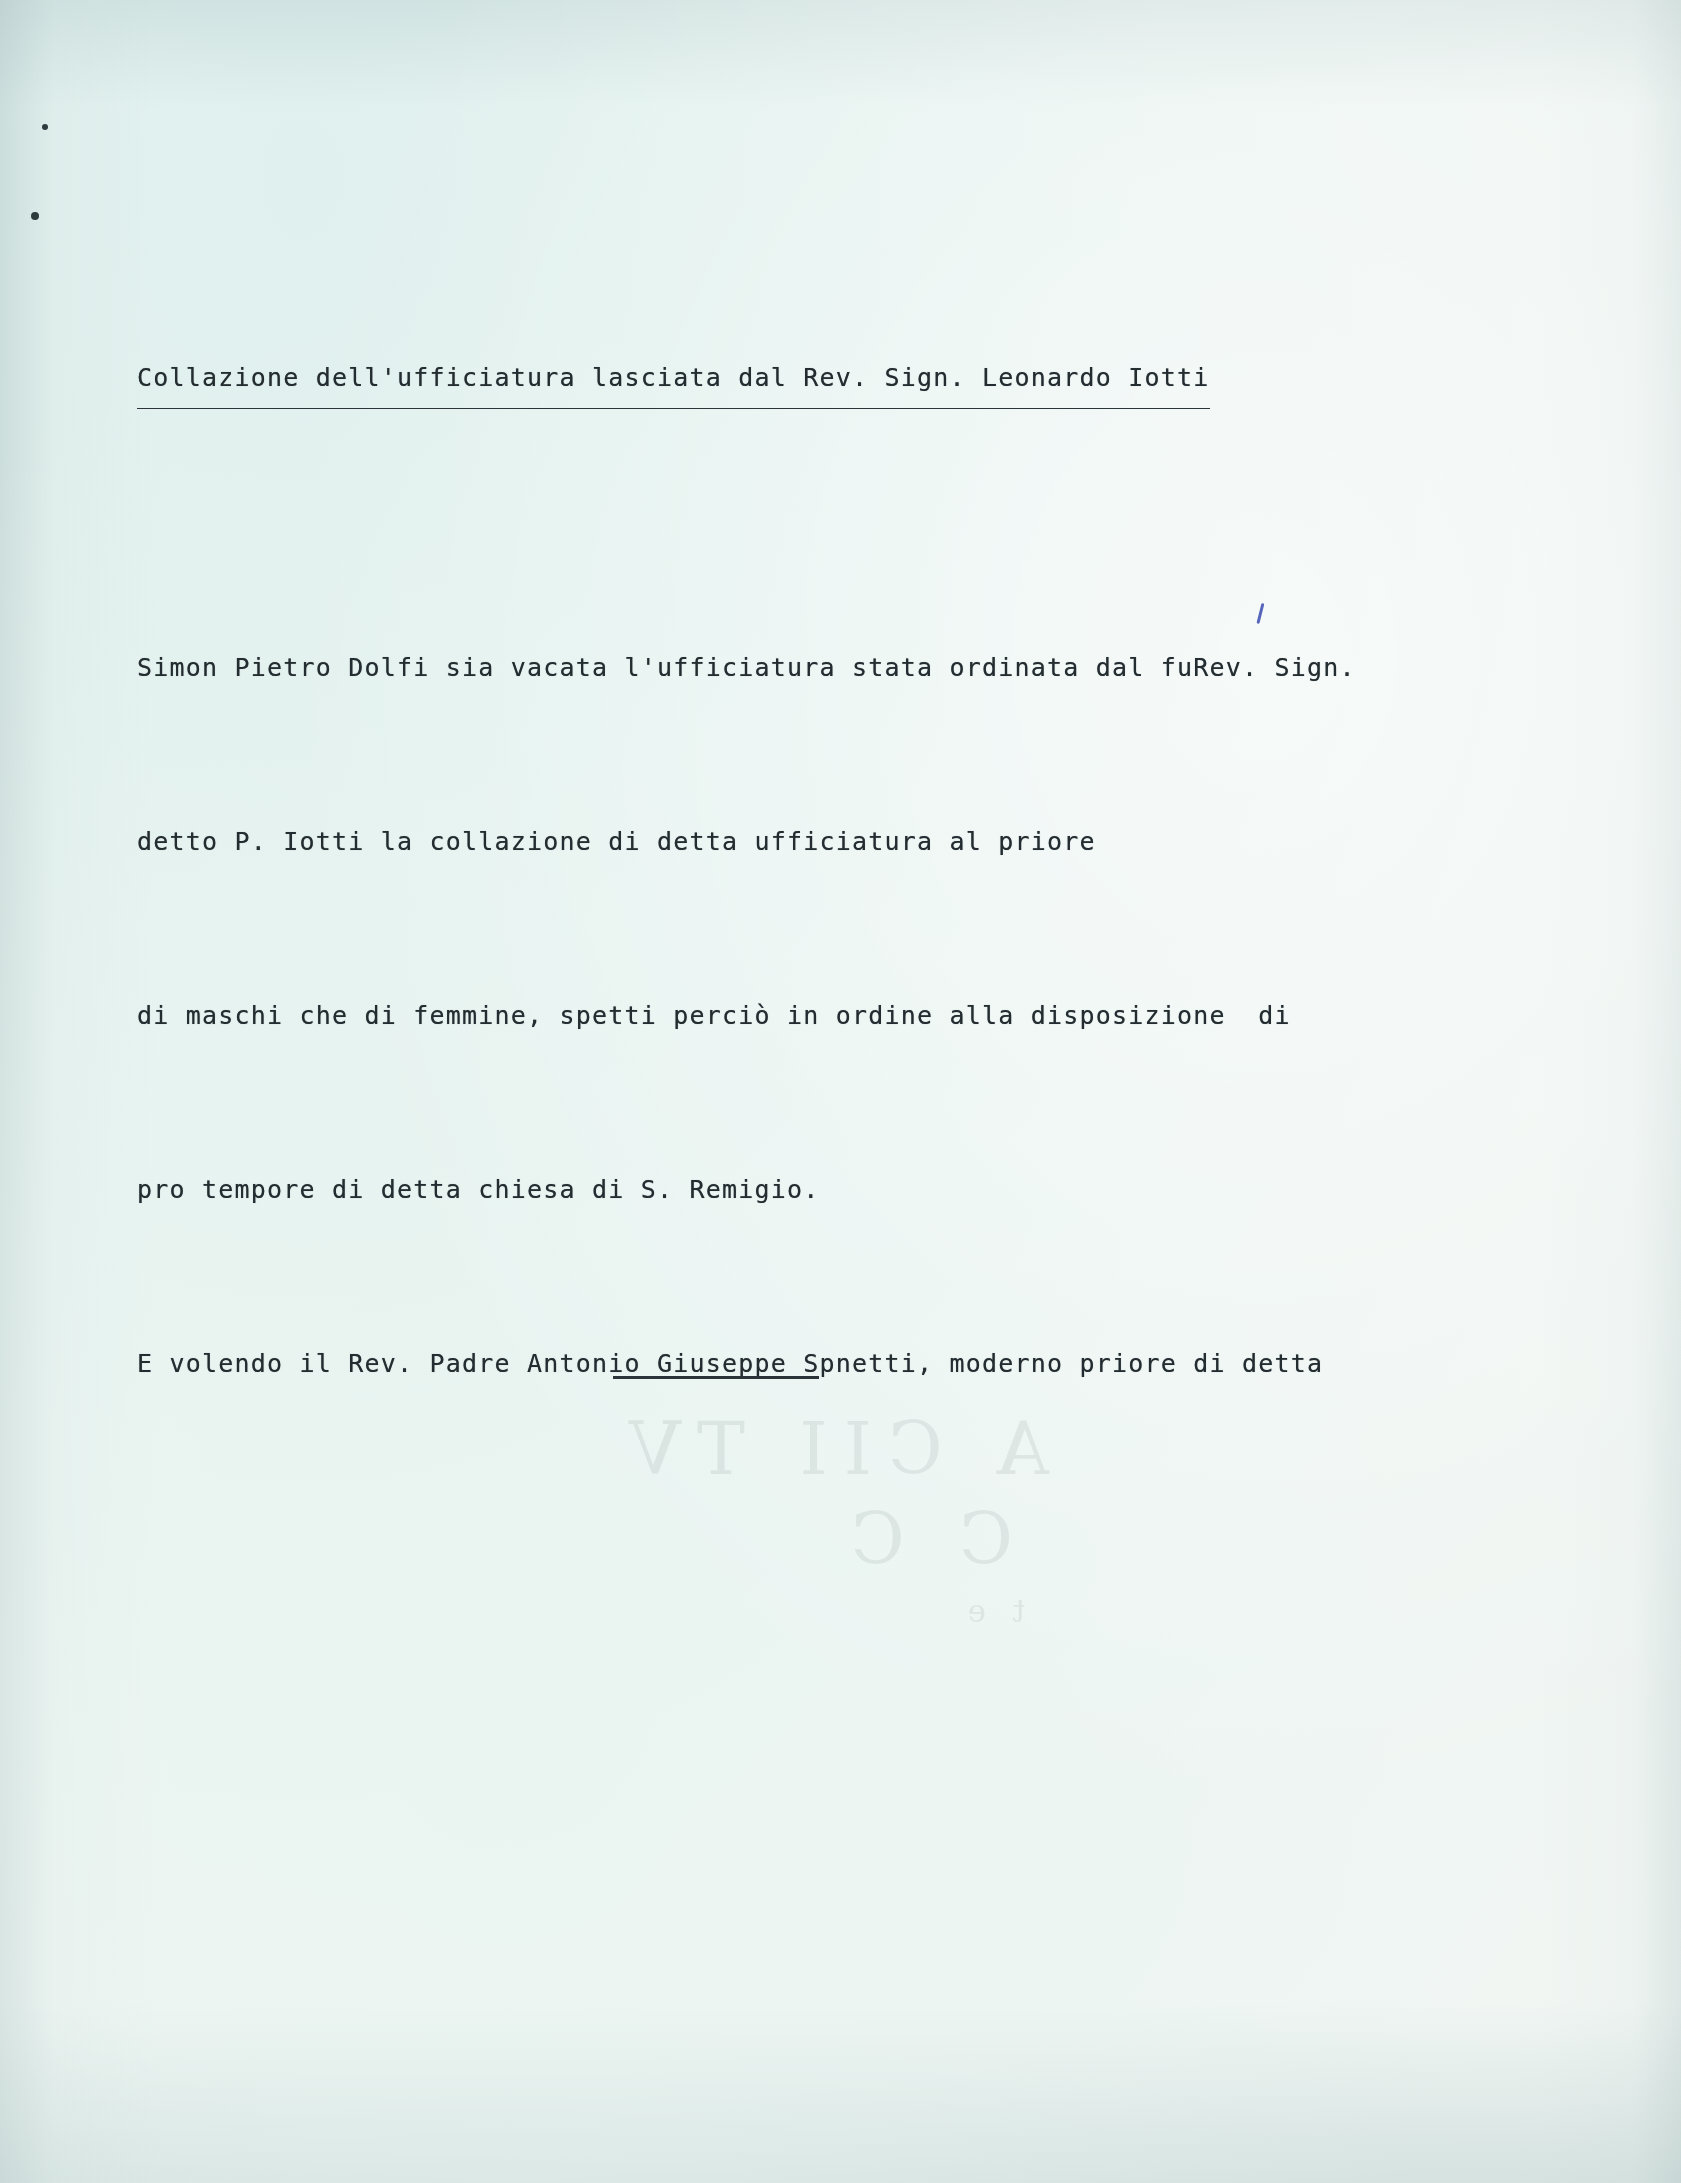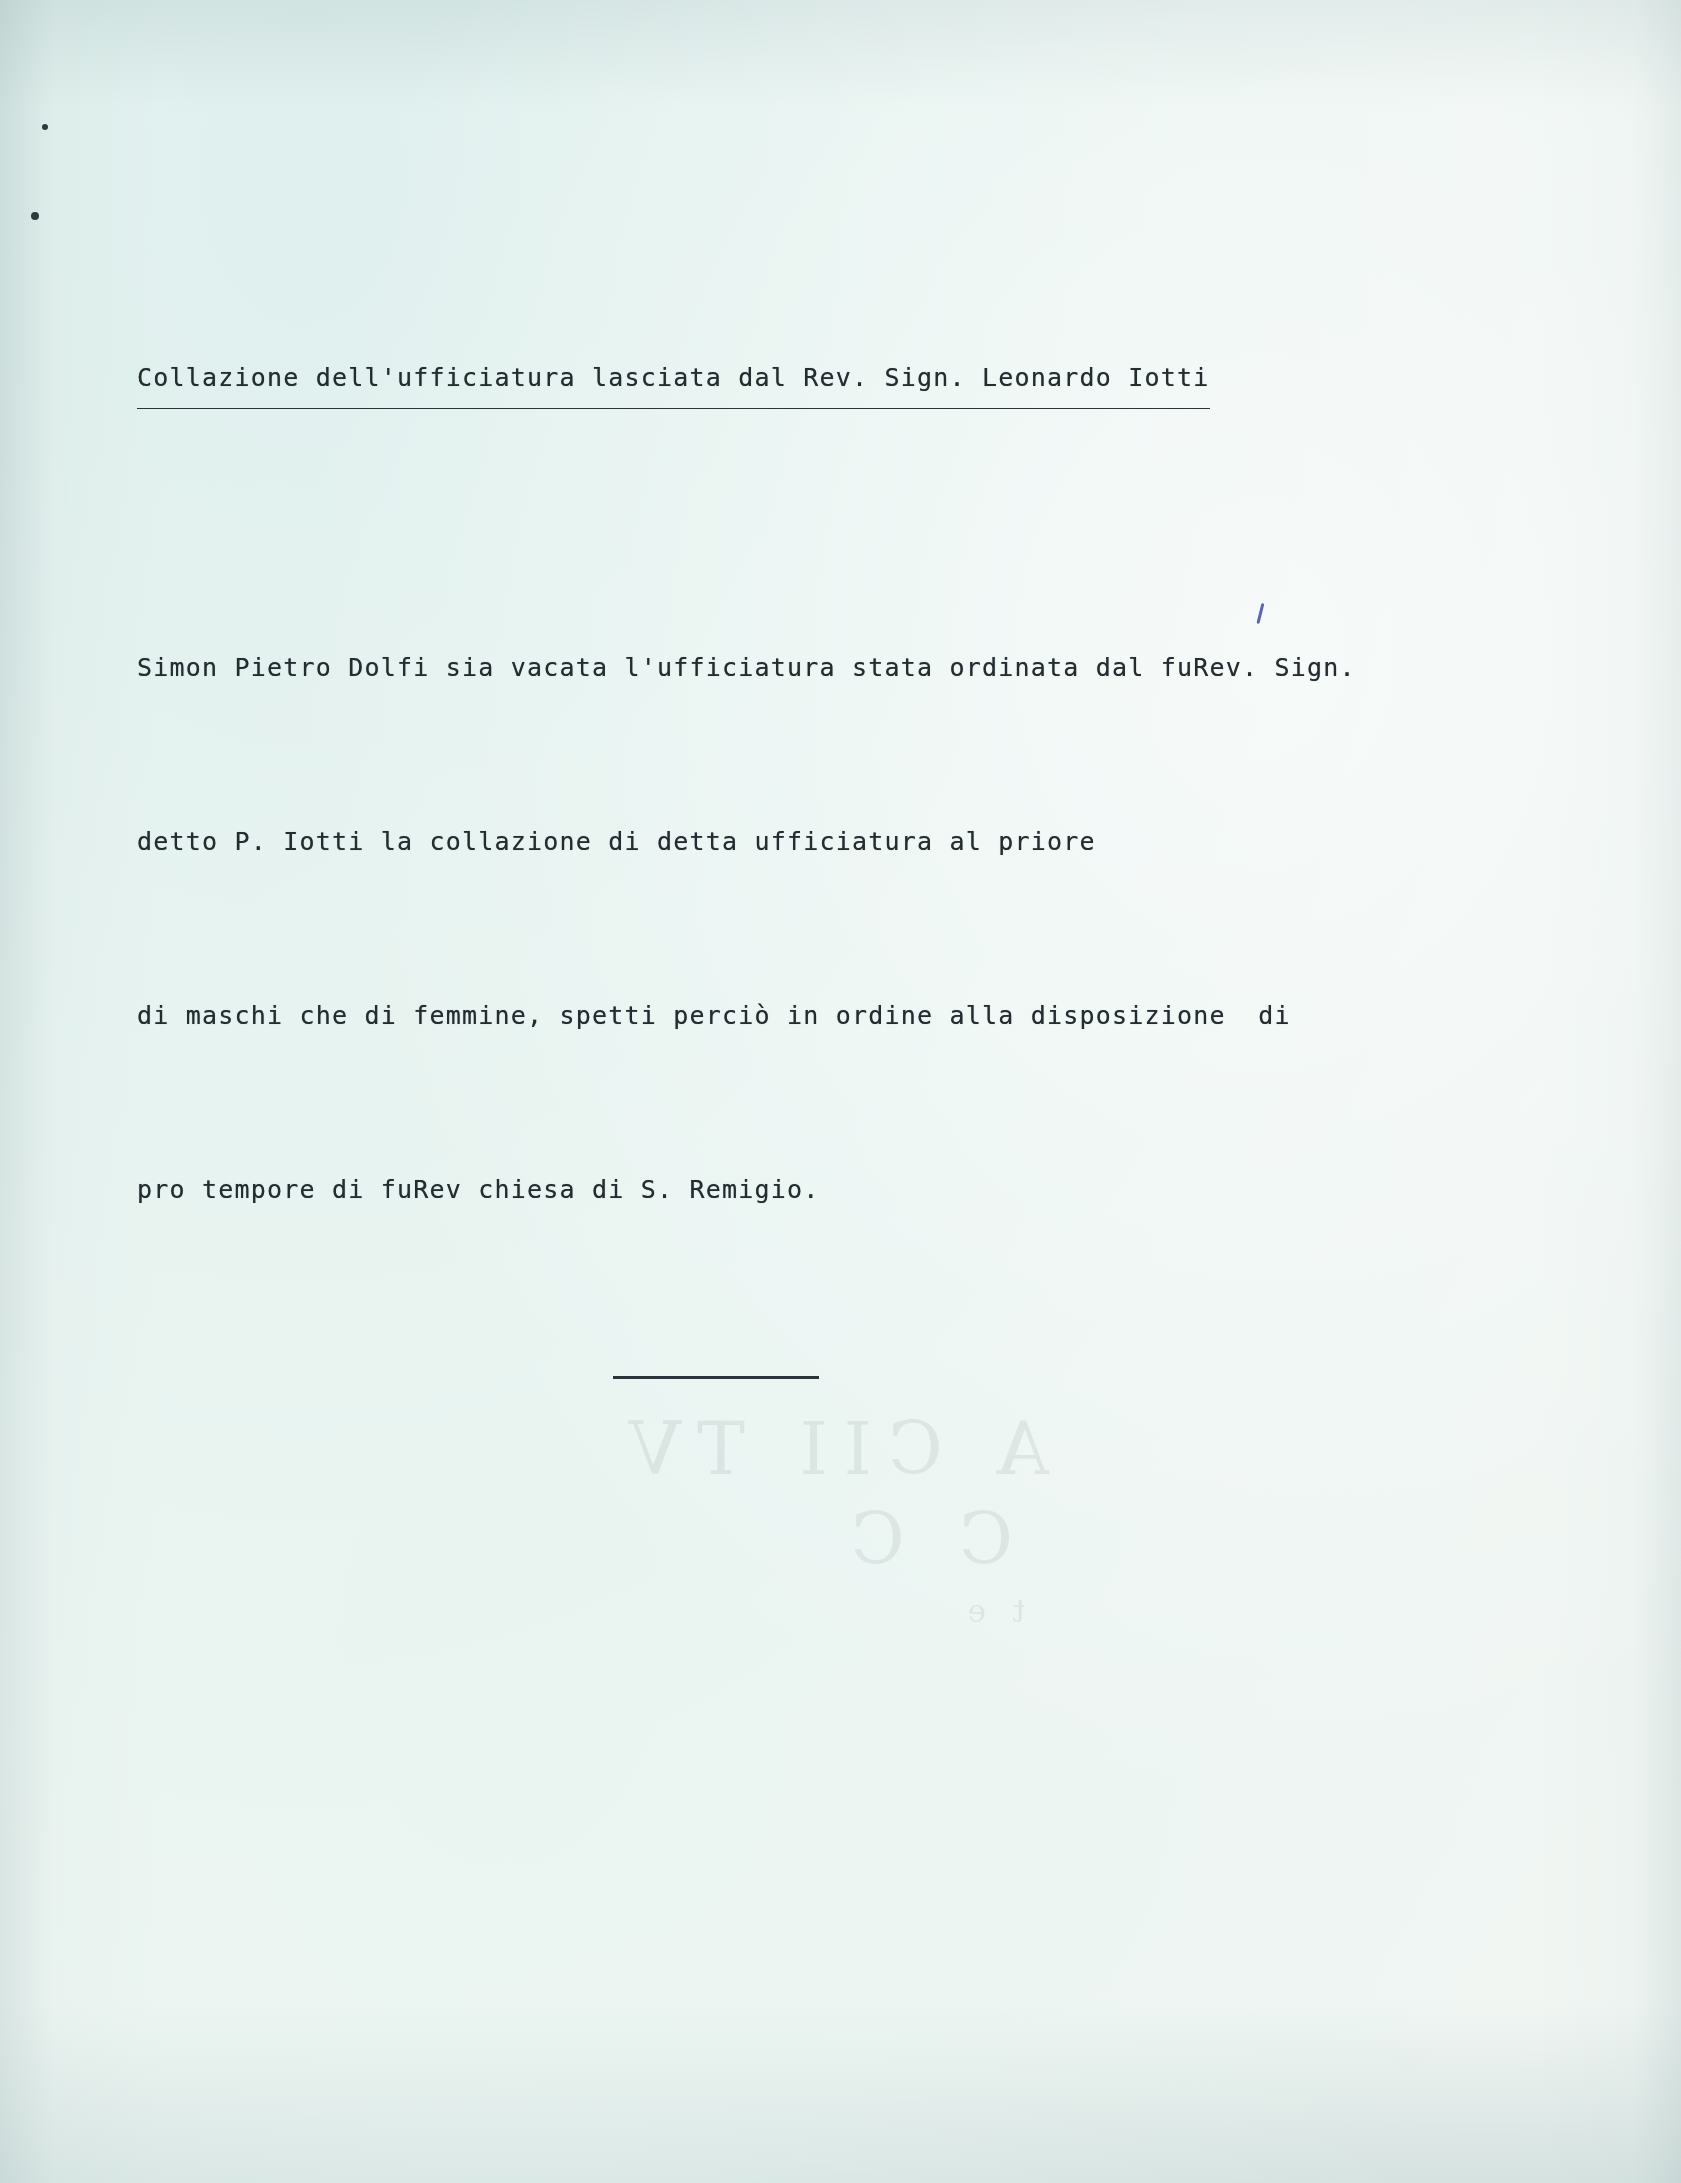--- a/index.html
+++ b/index.html
@@ -160,21 +160,22 @@
   <span class="ink-dot d2"></span>
 
   <div class="typescript">
 
     <div class="ln"><span class="heading">Collazione dell'ufficiatura lasciata dal Rev. Sign. Leonardo Iotti</span></div>
 
 
     <div class="ln">Simon Pietro Dolfi sia vacata l'ufficiatura stata ordinata dal fuRev. Sign.</div>
     <div class="ln">detto P. Iotti la collazione di detta ufficiatura al priore</div>
     <div class="ln">di maschi che di femmine, spetti perciò in ordine alla disposizione  di</div>
-    <div class="ln">pro tempore di fuRev chiesa di S. Remigio.</div>
+    <div class="ln">pro tempore di detta chiesa di S. Remigio.</div>
+    <div class="ln">E volendo il Rev. Padre Antonio Giuseppe Spnetti, moderno priore di detta</div>
     
     
     
     
     
     
     
     
     
     

